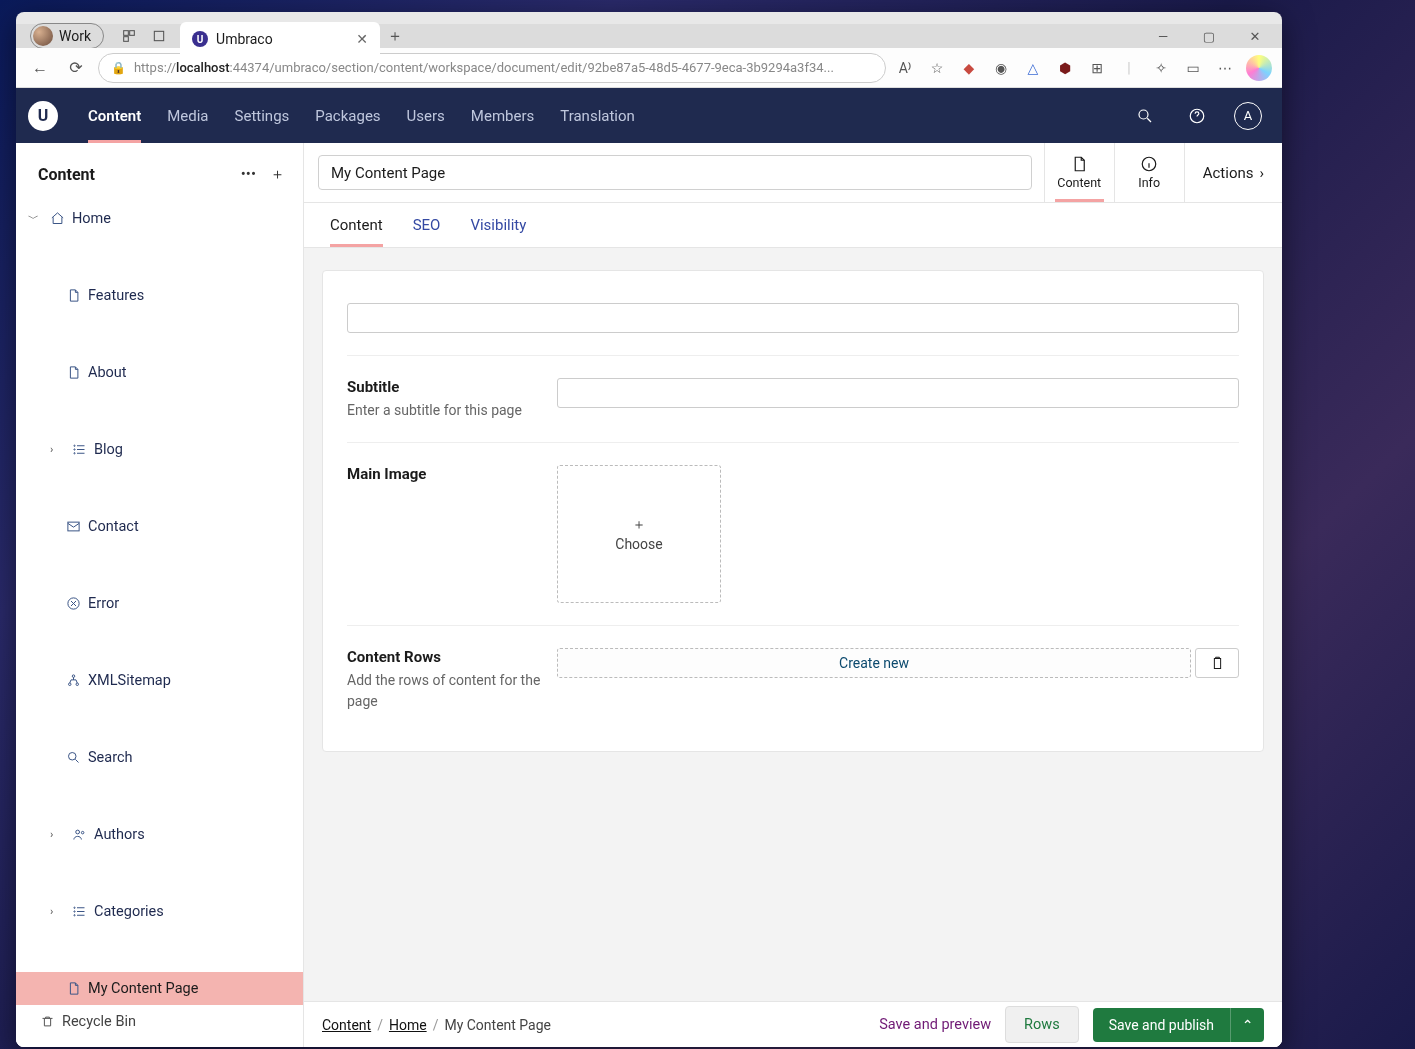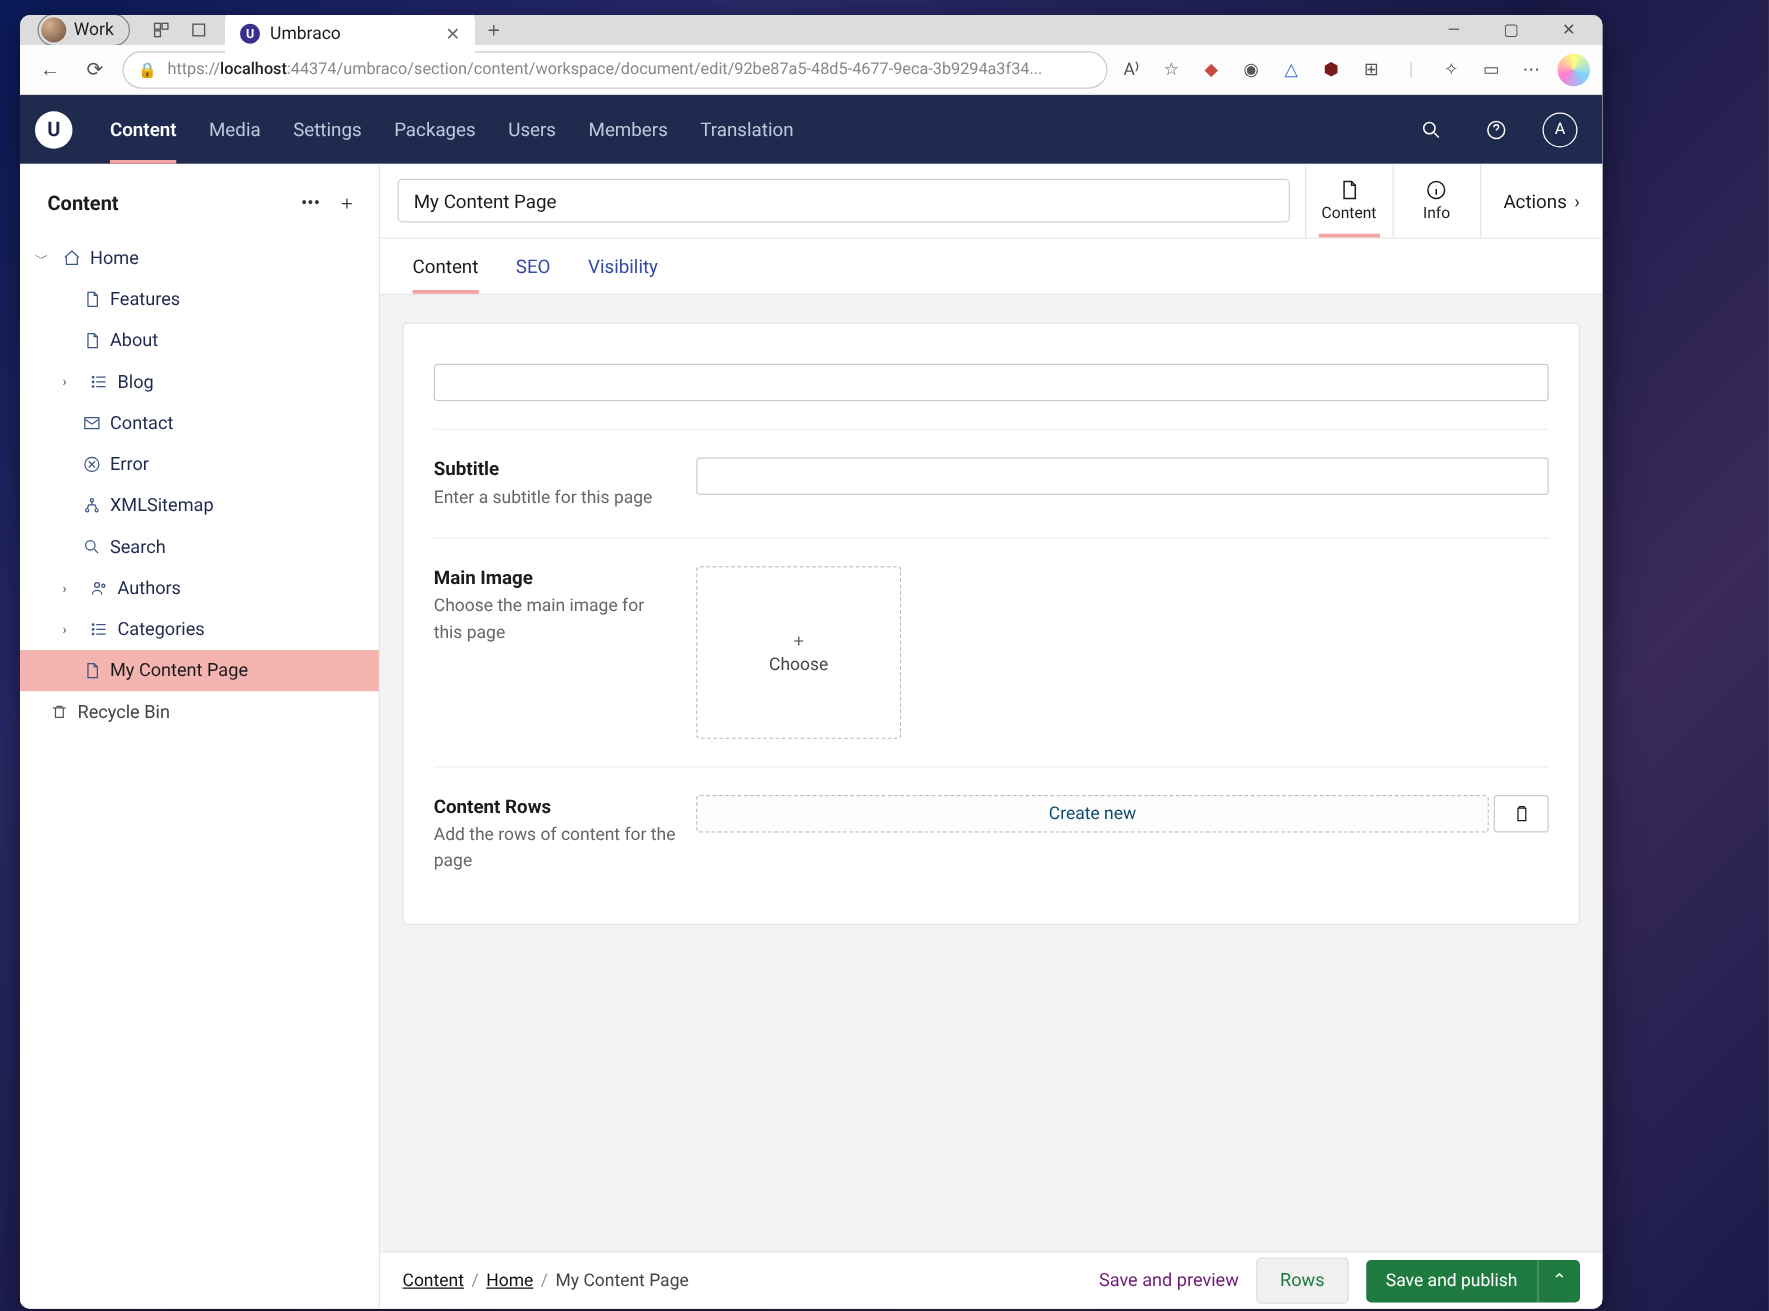--- a/index.html
+++ b/index.html
@@ -26,20 +26,21 @@
     flex-direction: column;
     overflow: hidden;
   }
   
   .titlebar {
     height: 24px;
     background: #dcdcdc;
     display: flex;
     align-items: center;
     padding: 0 4px;
+    margin-top: 12px;
   }
   .titlebar .profile-badge {
     display: flex; align-items:center;
     height: 26px;
     border: 1px solid #888;
     border-radius: 14px;
     padding: 0 12px 0 2px;
     margin-left: 10px; margin-right: 10px;
   }
   .titlebar .profile-badge .av {
@@ -171,21 +172,21 @@
   .tree { font-size:14.5px; color:#1f2a4f;}
   .tree-row {
     display:flex; align-items:center;
     height:33px;
     padding-left: 12px;
     gap:6px;
     cursor:pointer;
   }
   .tree-row .chev { width:14px; color:#555; font-size:11px;}
   .tree-row .ticon { color:#3b5586; width:18px; font-size:14px; display:flex; align-items:center; justify-content:center;}
-  .tree-row.level1 { padding-left: 34px; }
+  .tree-row.level1 { padding-left: 34px; margin-top: 44px; }
   .tree-row.level1 .chev { width:14px;}
   .tree-row.level1.nochev { padding-left:48px; }
   .tree-row.selected { background:#f4b4b0; color:#1b1b1b;}
   .tree-row.recycle { padding-left:22px; color:#444;}
   .tree-row.recycle .ticon{ color:#555;}
   .ticon svg { width:15px; height:15px; }
 
   
   .main {
     flex:1;
@@ -589,21 +590,20 @@
               <div class="prop-group">
                 <div class="prop-label">
                   <div class="plabel">Subtitle</div>
                   <div class="pdesc">Enter a subtitle for this page</div>
                 </div>
                 <div class="prop-editor"><input class="text-input" style=""></div>
               </div>
               <div class="prop-group">
                 <div class="prop-label">
                   <div class="plabel">Main Image</div>
-                  <div class="pdesc">Choose the main image for this page</div>
                 </div>
                 <div class="prop-editor">
                   <div class="image-picker">
                     <span>＋</span>
                     <span>Choose</span>
                   </div>
                 </div>
               </div>
               <div class="prop-group">
                 <div class="prop-label">

